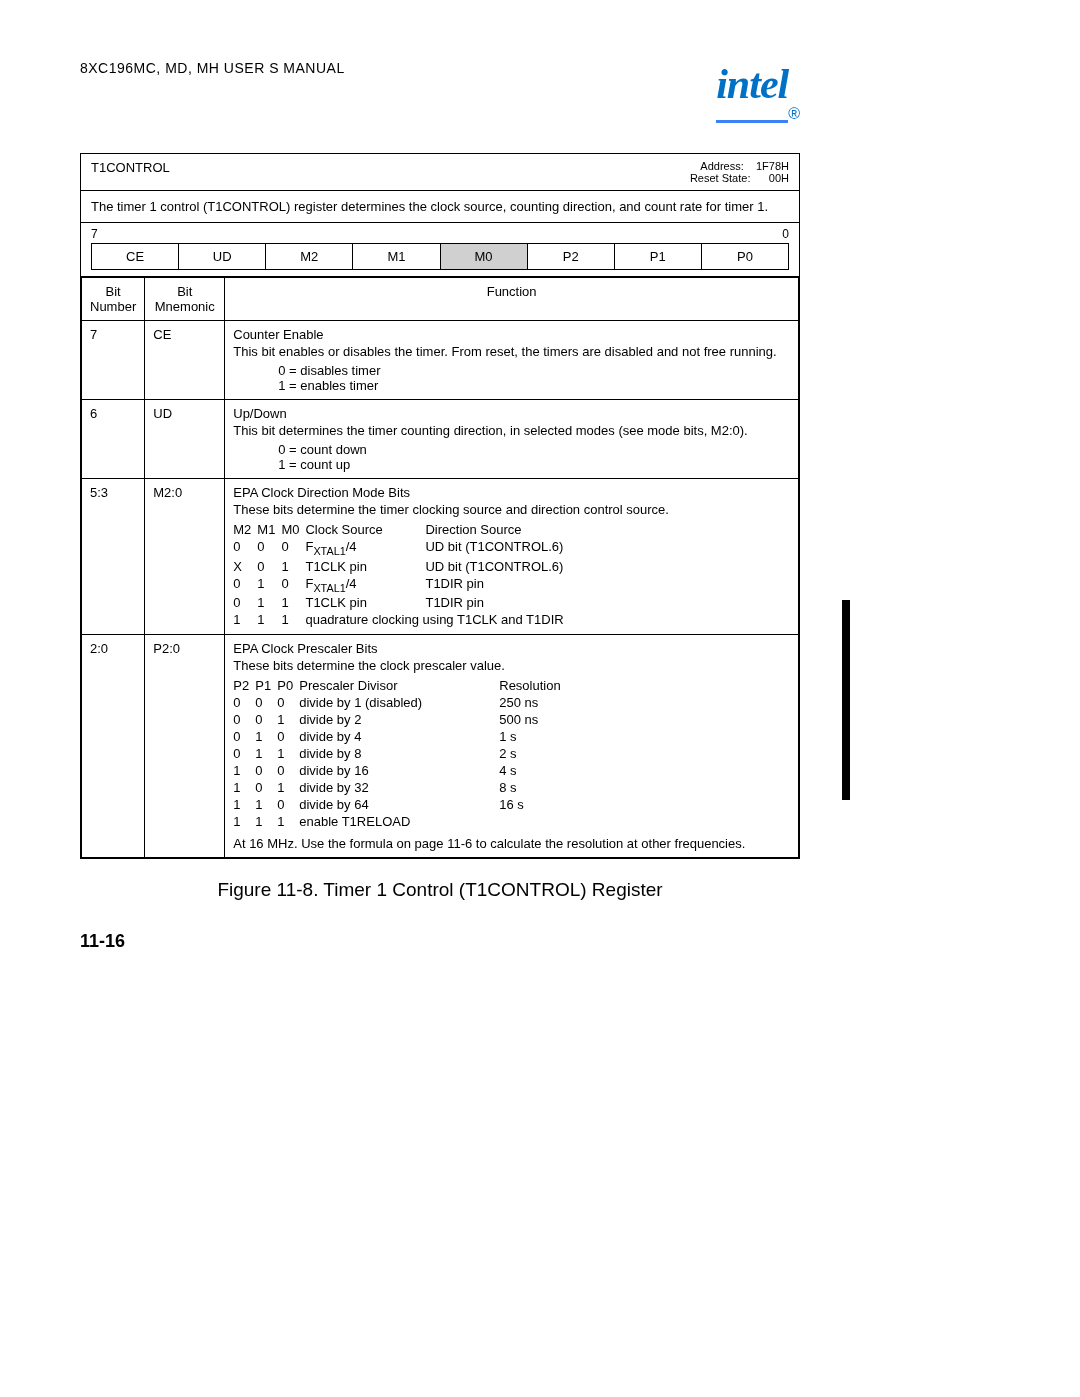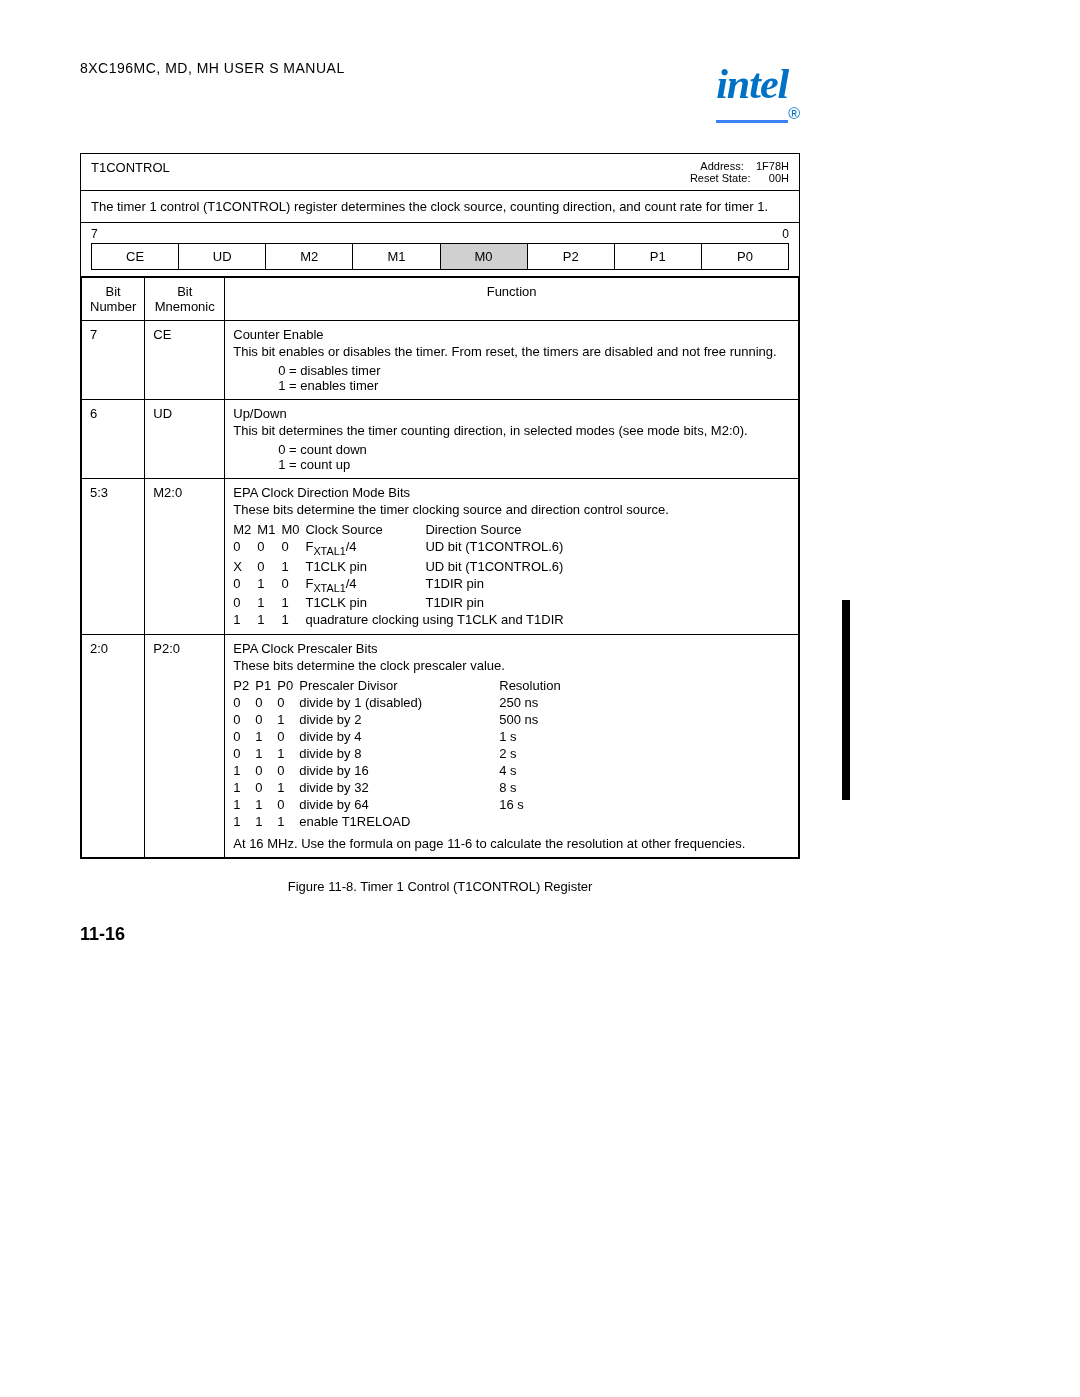--- a/index.html
+++ b/index.html
@@ -133,21 +133,21 @@
       font-size: 13px;
     }
     .inner-table .w-narrow { width: 22px; }
 
     .func-title { font-weight: normal; margin-bottom: 2px; }
     .func-desc { margin-bottom: 4px; }
     .func-item { margin-bottom: 0; margin-left: 45px; }
 
     .figure-caption {
       text-align: center;
-      font-size: 13px;
+      font-size: 19px;
       margin: 10px 0 30px 0;
     }
 
     .page-number {
       font-size: 18px;
       margin-top: 20px;
       font-weight: bold;
     }
 
     .right-bar {

